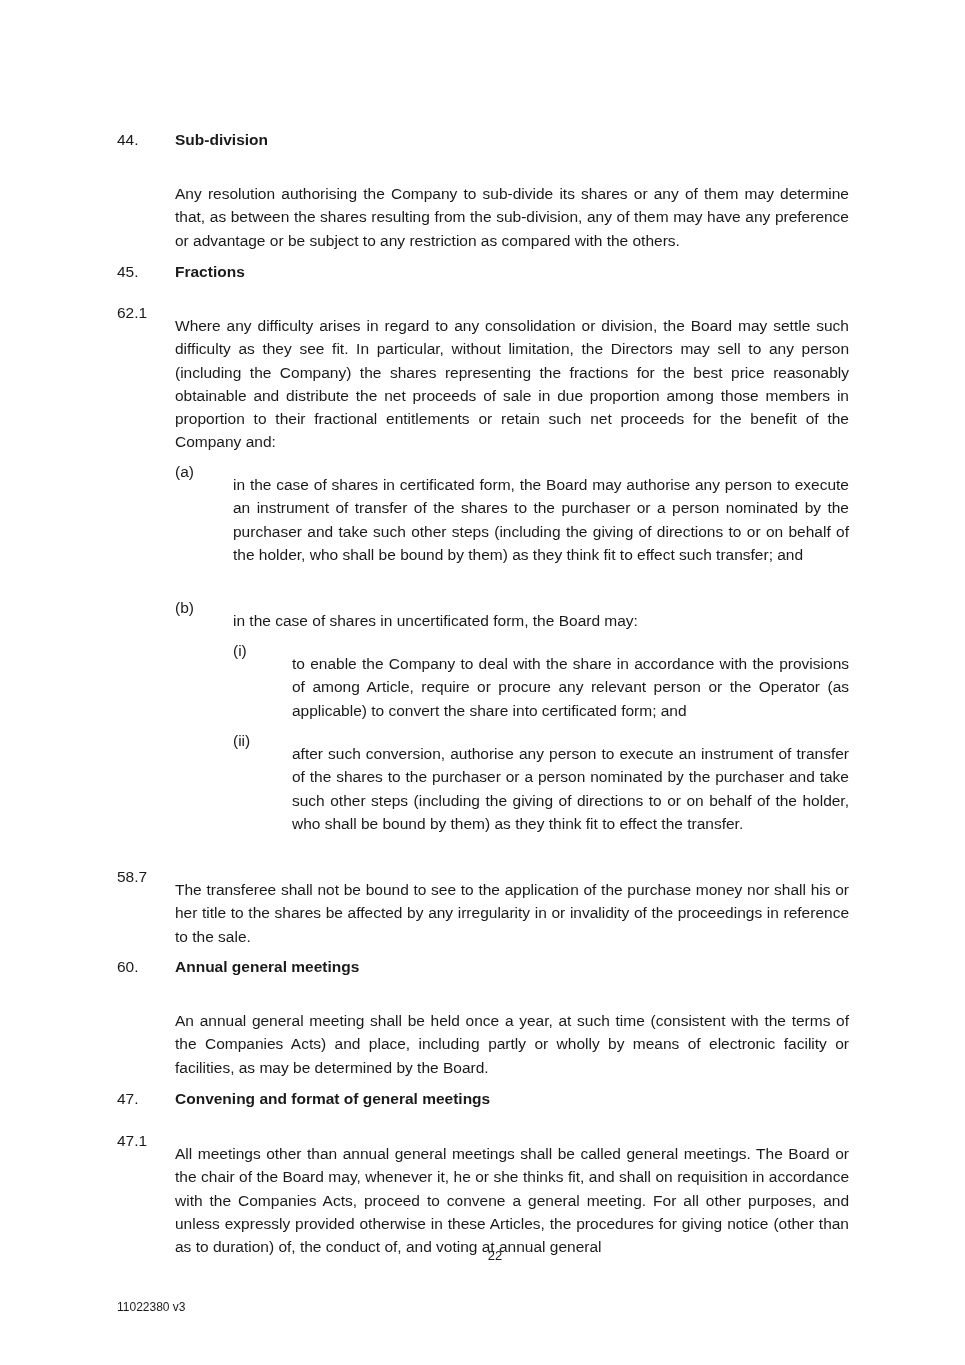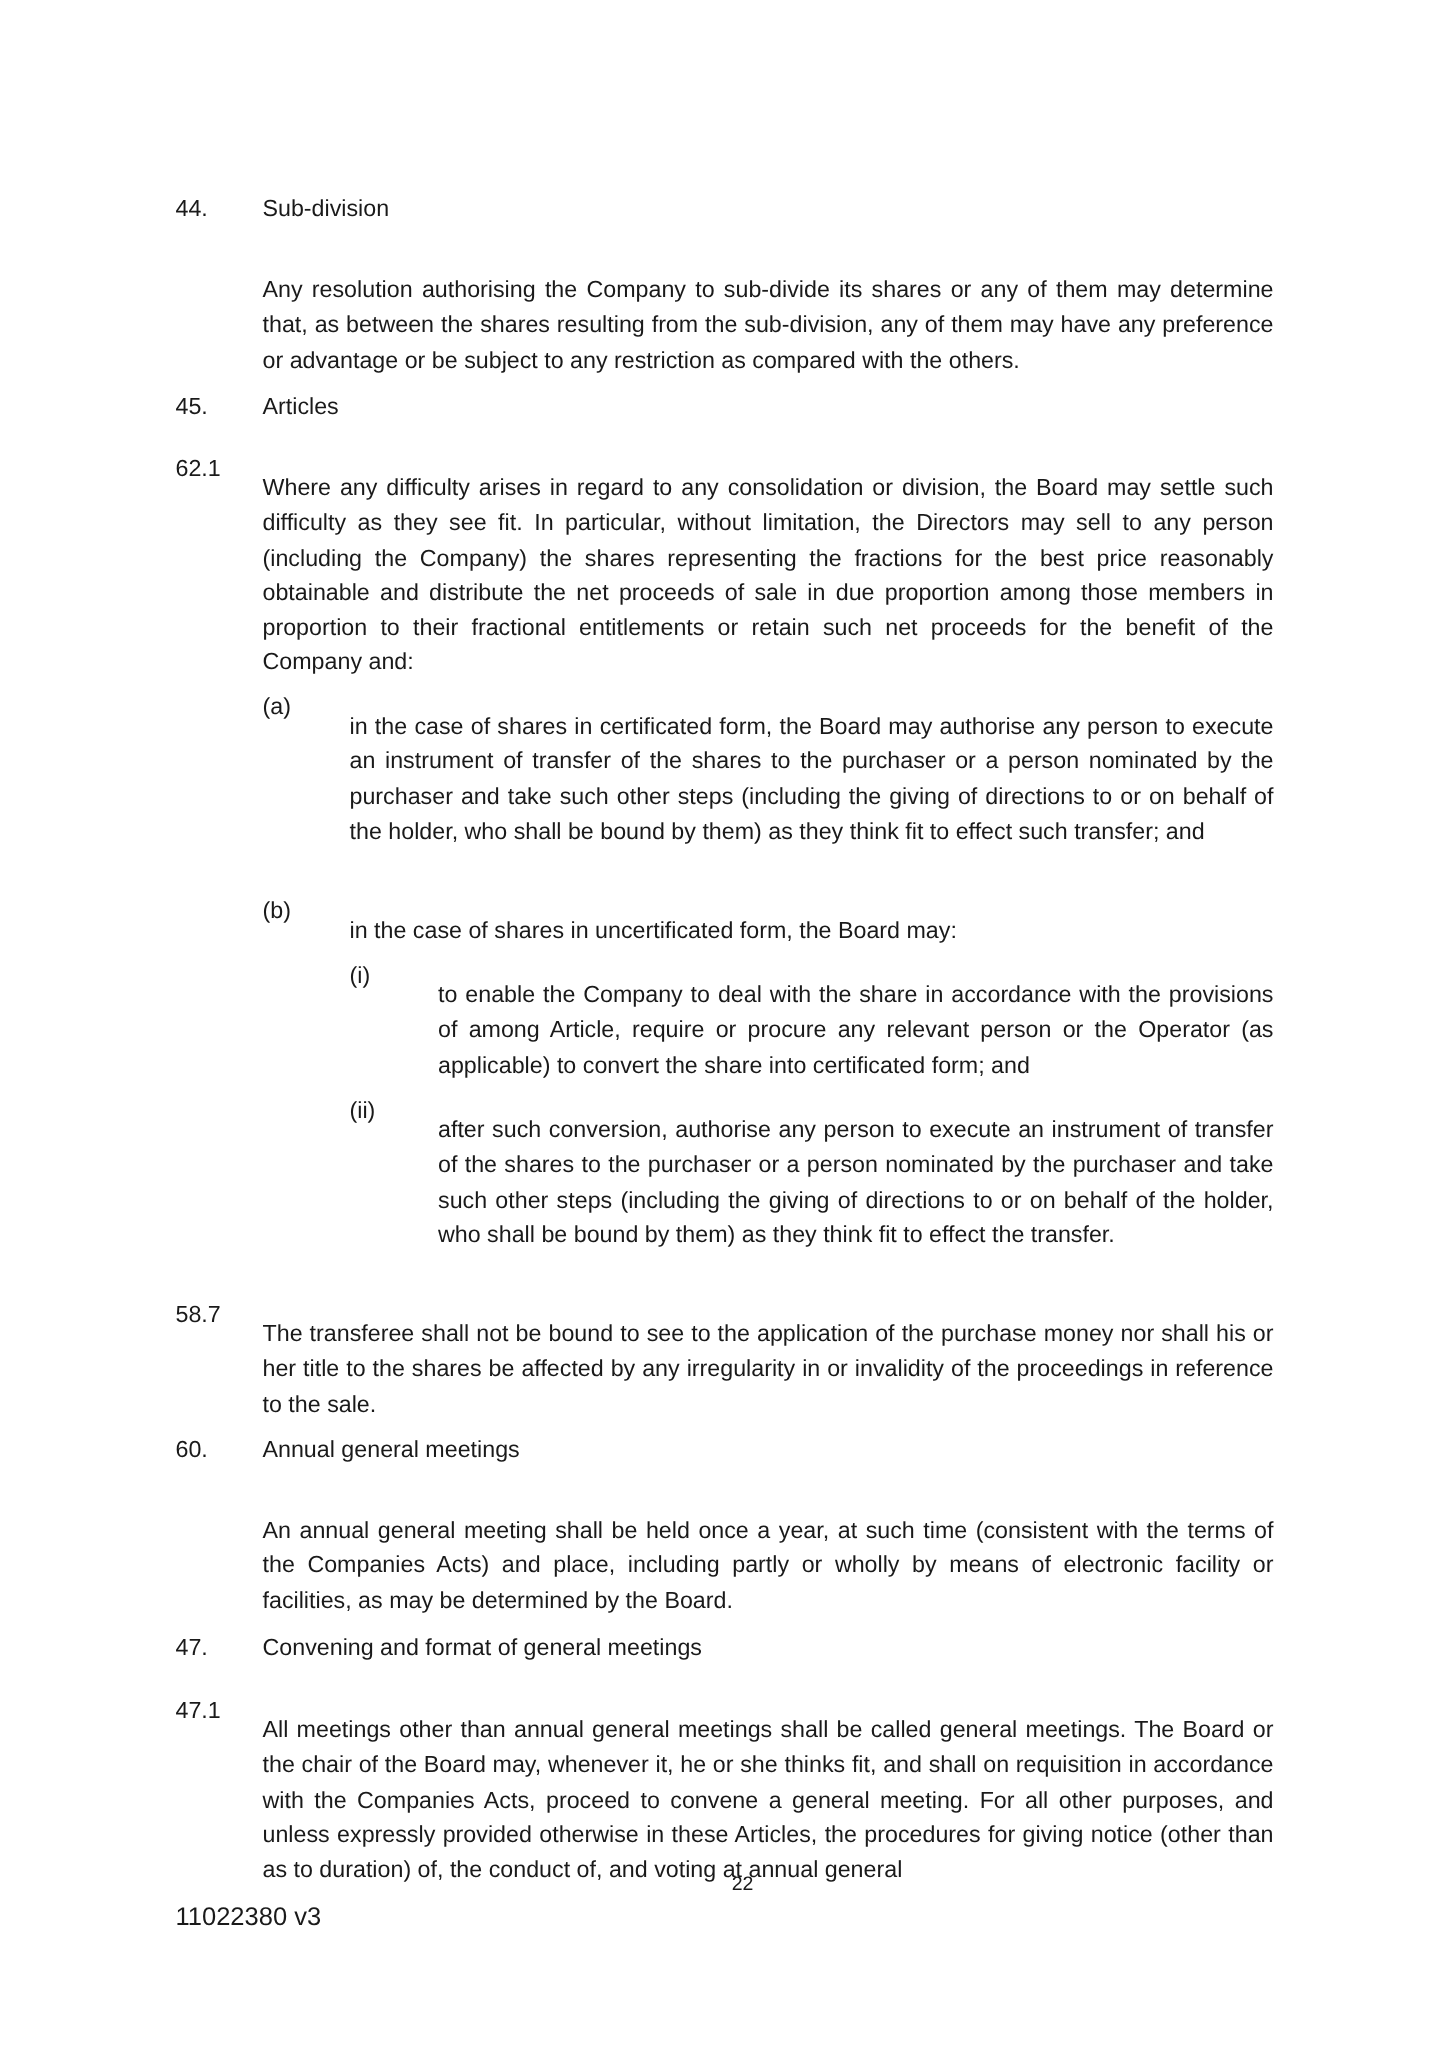--- a/index.html
+++ b/index.html
@@ -1,41 +1,41 @@
 <!DOCTYPE html>
 <html><head>
 <meta charset="utf-8">
 <style>
   html, body { margin: 0; padding: 0; background: #ffffff; }
   body { width: 965px; height: 1365px; position: relative; overflow: hidden;
          font-family: "Liberation Sans", sans-serif; color: #1a1a1a; font-size: 15.5px; }
   .page { position: absolute; left: 0; top: 0; width: 965px; height: 1365px; }
   .row { position: absolute; left: 117px; width: 732px; }
   .num { position: absolute; left: 0; top: 0; }
-  .heading { position: absolute; left: 58px; font-weight: normal; }
+  .heading { position: absolute; left: 58px; font-weight: bold; }
   .body { position: absolute; left: 58px; width: 674px; text-align: justify; line-height: 23.3px; margin-top: 10px; }
   .footer-page { position: absolute; top: 1248px; left: 0; width: 990px; text-align: center; font-size: 13px; }
-  .footer-ref { position: absolute; top: 1268px; left: 117px; font-size: 17px; }
+  .footer-ref { position: absolute; top: 1300px; left: 117px; font-size: 12px; }
 </style>
 </head>
 <body>
 
 <div class="page">
 
   <div class="row" style="top:131px;">
     <span class="num">44.</span>
     <span class="heading">Sub-division</span>
   </div>
   <div class="row" style="top:172px;">
     <div class="body">Any resolution authorising the Company to sub-divide its shares or any of them may determine that, as between the shares resulting from the sub-division, any of them may have any preference or advantage or be subject to any restriction as compared with the others.</div>
   </div>
 
   <div class="row" style="top:263px;">
     <span class="num">45.</span>
-    <span class="heading">Articles</span>
+    <span class="heading">Fractions</span>
   </div>
 
   <div class="row" style="top:304px;">
     <span class="num">62.1</span>
     <div class="body">Where any difficulty arises in regard to any consolidation or division, the Board may settle such difficulty as they see fit. In particular, without limitation, the Directors may sell to any person (including the Company) the shares representing the fractions for the best price reasonably obtainable and distribute the net proceeds of sale in due proportion among those members in proportion to their fractional entitlements or retain such net proceeds for the benefit of the Company and:</div>
   </div>
 
   <div class="row" style="top:463px;">
     <span class="num" style="left:58px;">(a)</span>
     <div class="body" style="left:116px;width:616px;">in the case of shares in certificated form, the Board may authorise any person to execute an instrument of transfer of the shares to the purchaser or a person nominated by the purchaser and take such other steps (including the giving of directions to or on behalf of the holder, who shall be bound by them) as they think fit to effect such transfer; and</div>

